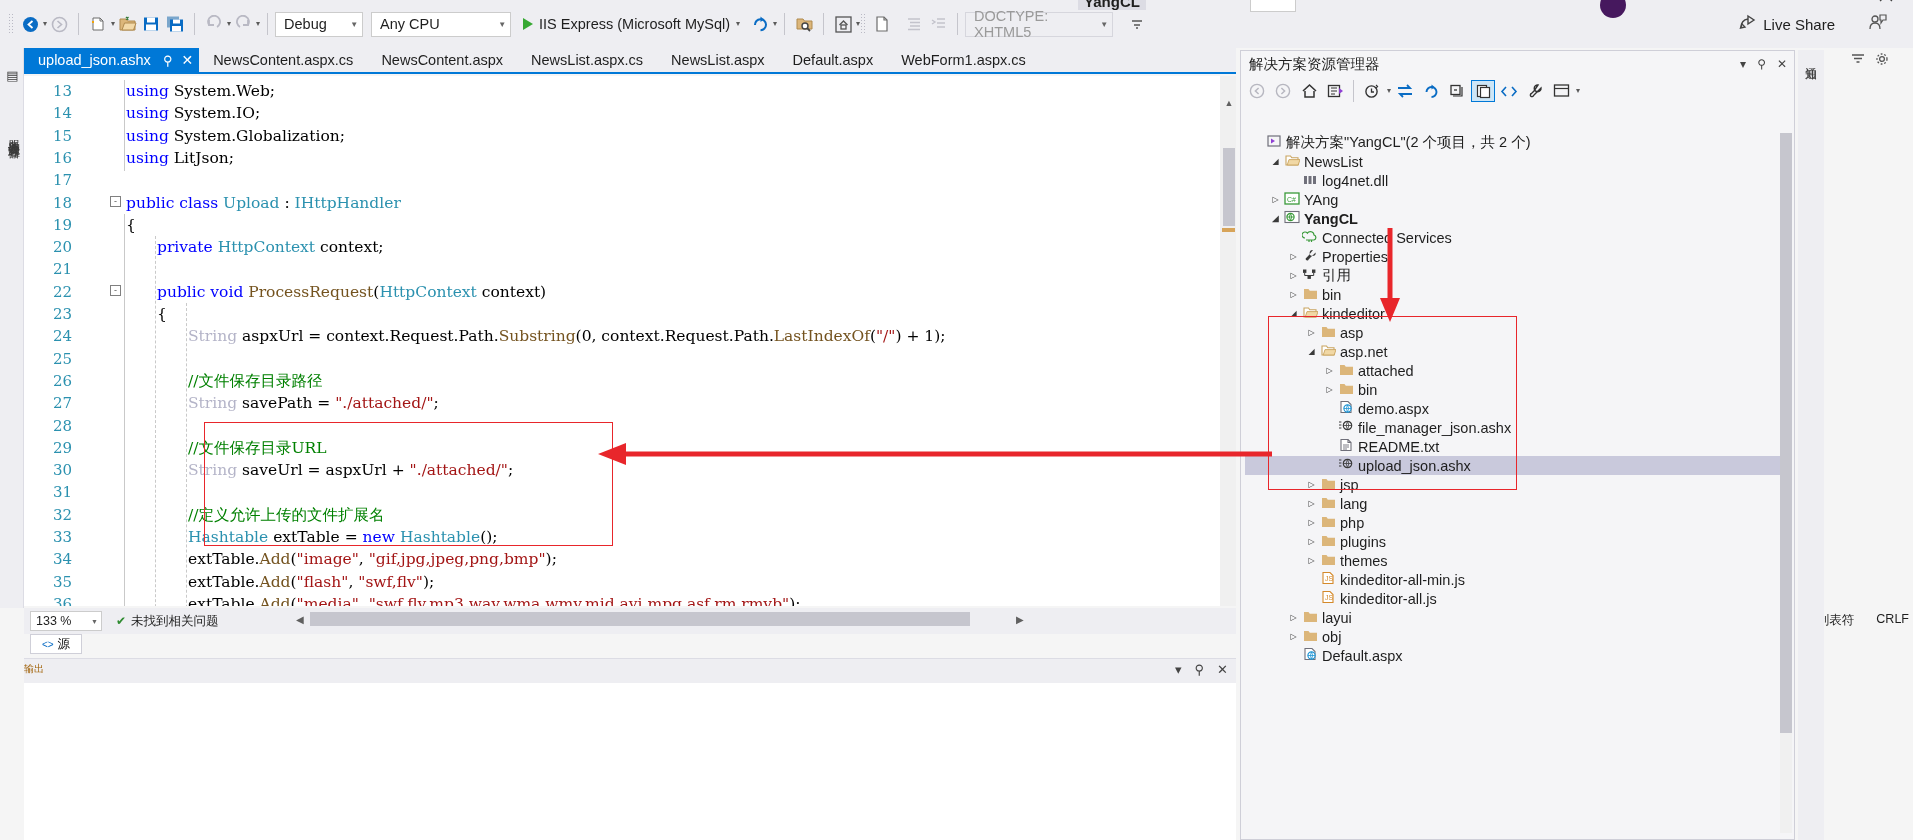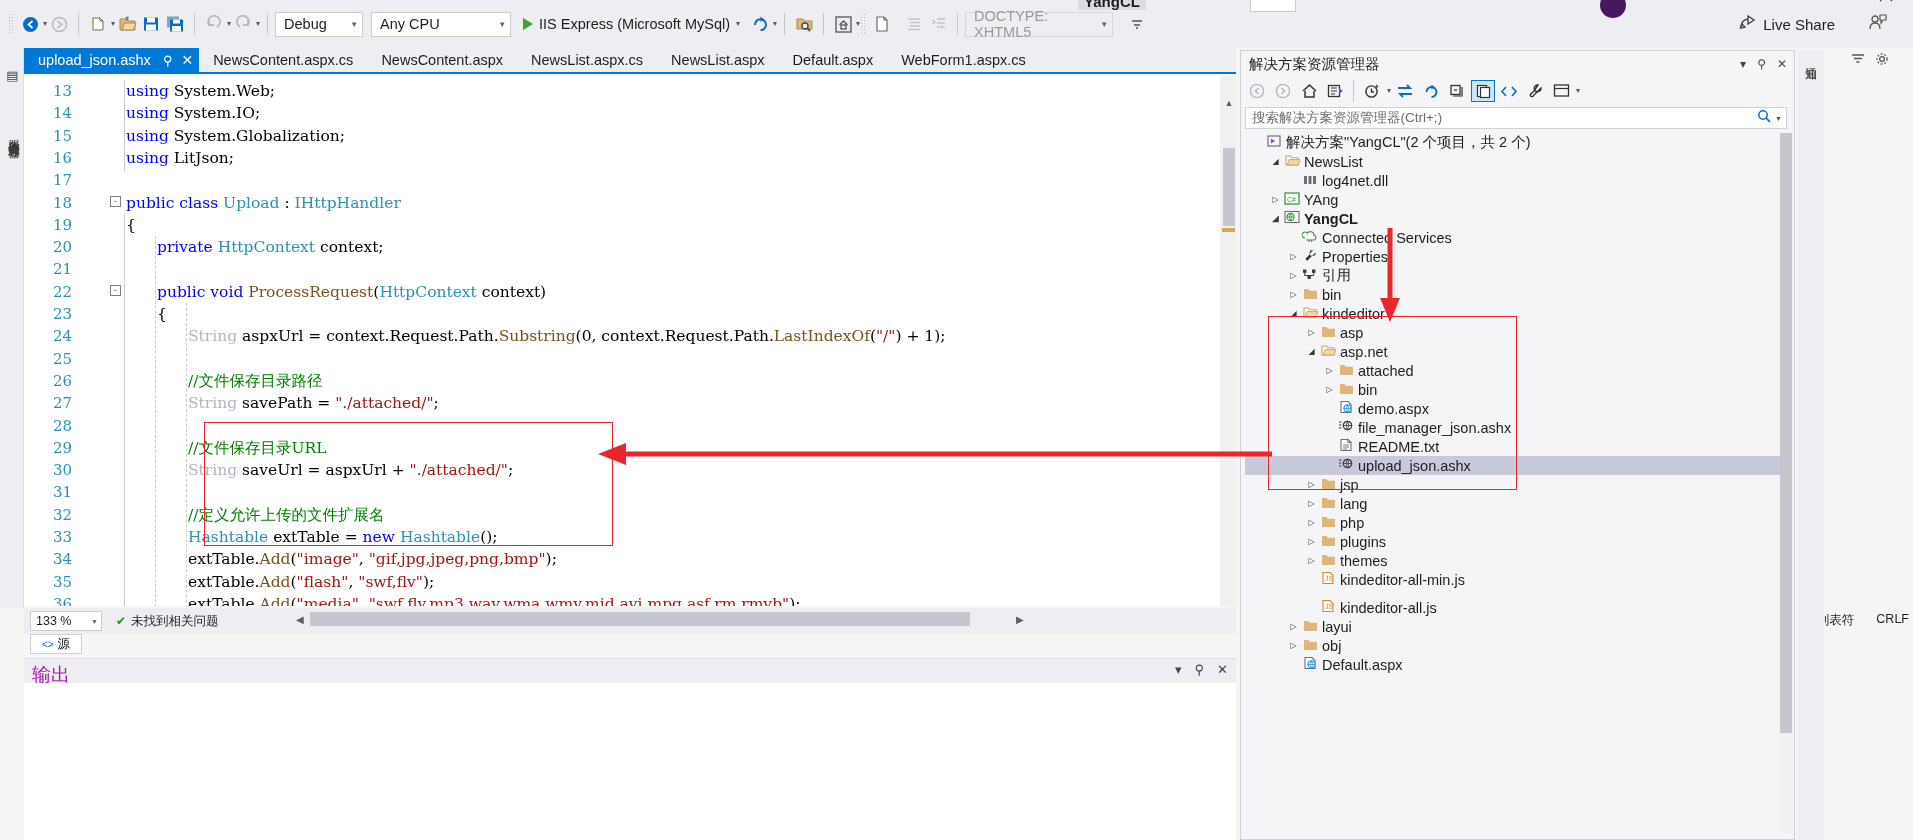--- a/index.html
+++ b/index.html
@@ -184,21 +184,21 @@
     position: absolute; right: 4px; top: 612px; display:flex; gap: 22px;
     font-size: 12.5px; color:#1e1e1e;
   }
 
   
   #output-pane {
     position: absolute; left: 24px; top: 658px; width: 1212px; height: 182px;
     background: #eeeef2; border-top: 1px solid #dcdce4;
   }
   #output-title {
-    position: absolute; left: 8px; top: 3px; font-size: 19px; color: #a21caf;
+    position: absolute; left: 0; top: 3px; font-size: 10px; color: #a16207;
   }
   #output-ctrls {
     position: absolute; right: 8px; top: 3px; display:flex; gap: 13px;
     font-size: 13px; color:#444;
   }
   #output-body {
     position: absolute; left: 0; top: 24px; width: 1212px; height: 158px; background:#fff;
   }
 
   
@@ -624,30 +624,20 @@
     </span>
     <span class="se-tb">
       <svg width="17" height="16" viewBox="0 0 17 16">
           <rect x="1.5" y="2" width="14" height="11" fill="none" stroke="#333" stroke-width="1.3"></rect>
           <path d="M1.5 5.5 h14" stroke="#333" stroke-width="1.2"></path>
         </svg>
     </span>
     <span class="tb-arrow">▾</span>
   </div>
 
-  <div id="se-search">
-    <span id="se-search-ph">搜索解决方案资源管理器(Ctrl+;)</span>
-    <span>
-      <svg width="14" height="14" viewBox="0 0 14 14">
-          <circle cx="6" cy="6" r="4.2" fill="none" stroke="#0a6cc4" stroke-width="1.5"></circle>
-          <path d="M9.2 9.2 L13 13" stroke="#0a6cc4" stroke-width="1.7"></path>
-        </svg>
-    </span>
-    <span class="caret" style="margin-left:4px;font-size:7px;color:#555">▼</span>
-  </div>
 
   <div id="se-tree">
       <div class="node" style="padding-left: 6px;">
         <span class="exp" style="transform: none;"></span>
         <span class="nicon"><svg width="15" height="14" viewBox="0 0 15 14">
             <rect x="1" y="2" width="12" height="10" fill="none" stroke="#6f6f7a" stroke-width="1.2"></rect>
             <path d="M4 4.5 l4 2.5 -4 2.5z" fill="#8f3fd4"></path>
           </svg></span>
         <span class="nlabel">解决方案"YangCL"(2 个项目，共 2 个)</span>
       </div>
@@ -826,21 +816,21 @@
         <span class="nlabel">themes</span>
       </div>
       <div class="node" style="padding-left: 60px;">
         <span class="exp" style="transform: none;"></span>
         <span class="nicon"><svg width="14" height="14" viewBox="0 0 14 14">
             <path d="M2 1.5h7l3 3v8H2z" fill="#fff" stroke="#d4892a" stroke-width="1.1"></path>
             <text x="4" y="10" font-size="7" fill="#d4892a" font-family="sans-serif">JS</text>
           </svg></span>
         <span class="nlabel">kindeditor-all-min.js</span>
       </div>
-      <div class="node" style="padding-left: 60px; margin-top: 9px;">
+      <div class="node" style="padding-left: 60px;">
         <span class="exp" style="transform: none;"></span>
         <span class="nicon"><svg width="14" height="14" viewBox="0 0 14 14">
             <path d="M2 1.5h7l3 3v8H2z" fill="#fff" stroke="#d4892a" stroke-width="1.1"></path>
             <text x="4" y="10" font-size="7" fill="#d4892a" font-family="sans-serif">JS</text>
           </svg></span>
         <span class="nlabel">kindeditor-all.js</span>
       </div>
       <div class="node" style="padding-left: 42px;">
         <span class="exp" style="transform: none;">▷</span>
         <span class="nicon"><svg width="15" height="13" viewBox="0 0 15 13">

